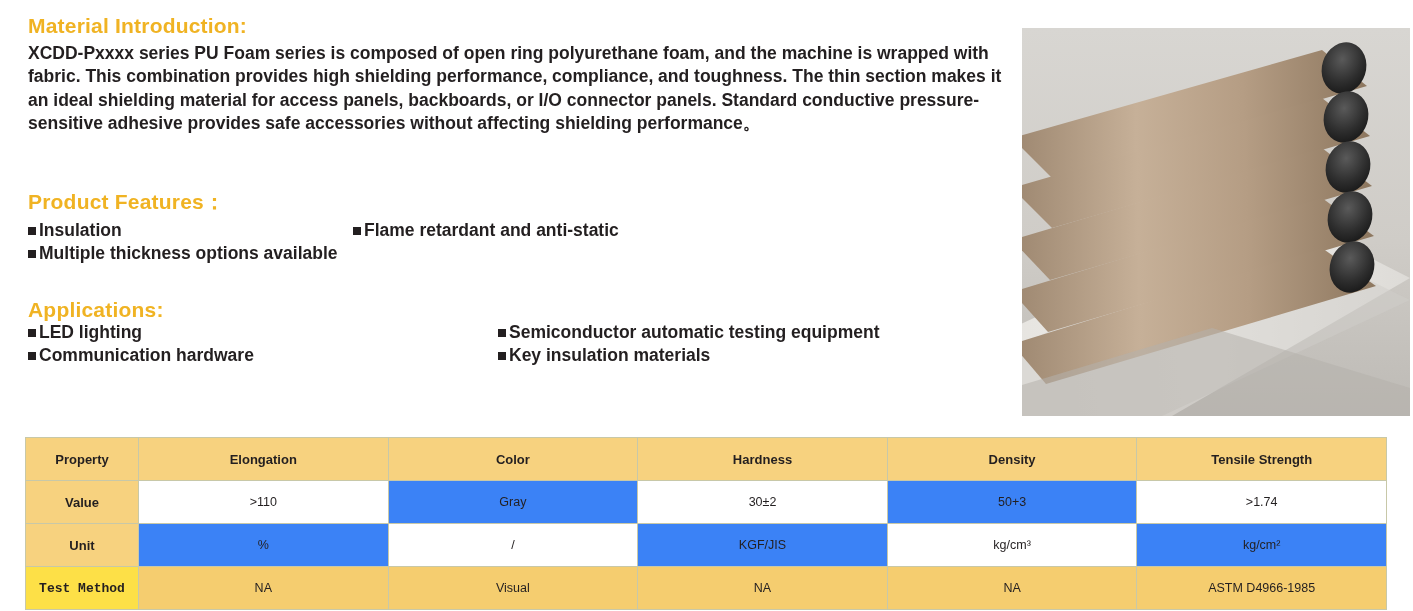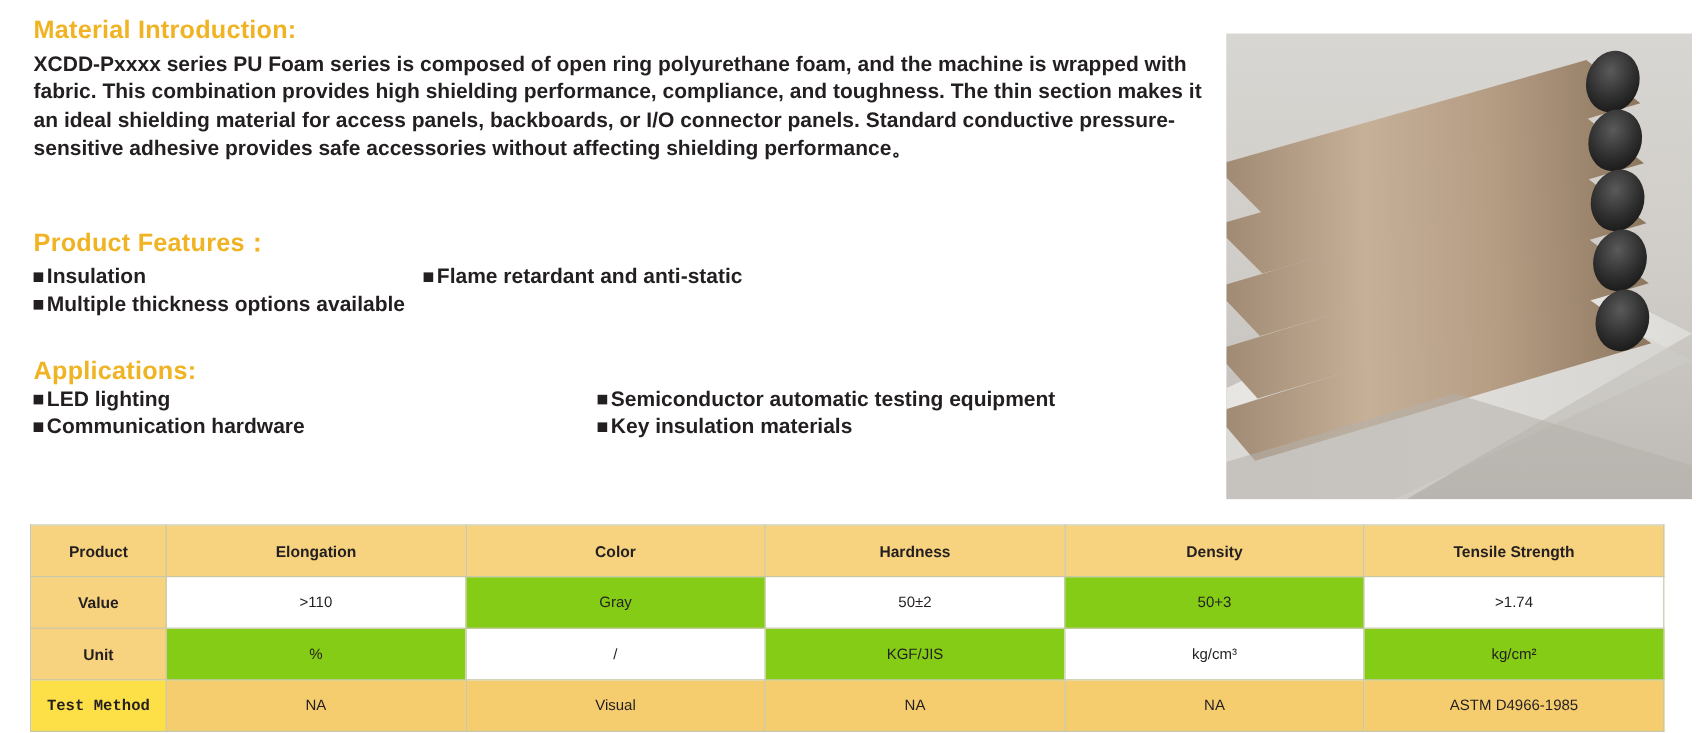--- a/index.html
+++ b/index.html
@@ -124,21 +124,21 @@
     font-size: 13px;
     color: #231f20;
   }
   .param-table .rowhead {
     background: #f7d27f;
     font-weight: bold;
     font-size: 13px;
     width: 110px;
   }
   .cell-white { background: #ffffff; }
-  .cell-green { background: #84cc16; }
+  .cell-green { background: #3b82f6; }
   .row-last td { background: #f5cd6f; }
   .row-last td.rowhead { background: #fde047; font-family: Liberation Mono, monospace; }
 </style>
 </head>
 <body>
 
 <div class="page">
 
   <div class="intro-block">
     <h2 class="section-title">Material Introduction:</h2>
@@ -220,34 +220,34 @@
         </g>
       </g>
 
       <polygon points="-10,360 190,300 388,360 388,388 -10,388" fill="#b4b1ac" opacity="0.55"></polygon>
     </svg>
   </div>
 
   <table class="param-table">
     <thead>
       <tr>
-        <th class="rowhead">Product</th>
+        <th class="rowhead">Property</th>
         <th>Elongation</th>
         <th>Color</th>
         <th>Hardness</th>
         <th>Density</th>
         <th>Tensile Strength</th>
       </tr>
     </thead>
     <tbody>
       <tr>
         <td class="rowhead">Value</td>
         <td class="cell-white">&gt;110</td>
         <td class="cell-green">Gray</td>
-        <td class="cell-white">50±2</td>
+        <td class="cell-white">30±2</td>
         <td class="cell-green">50+3</td>
         <td class="cell-white">&gt;1.74</td>
       </tr>
       <tr>
         <td class="rowhead">Unit</td>
         <td class="cell-green">%</td>
         <td class="cell-white">/</td>
         <td class="cell-green">KGF/JIS</td>
         <td class="cell-white">kg/cm³</td>
         <td class="cell-green">kg/cm²</td>

